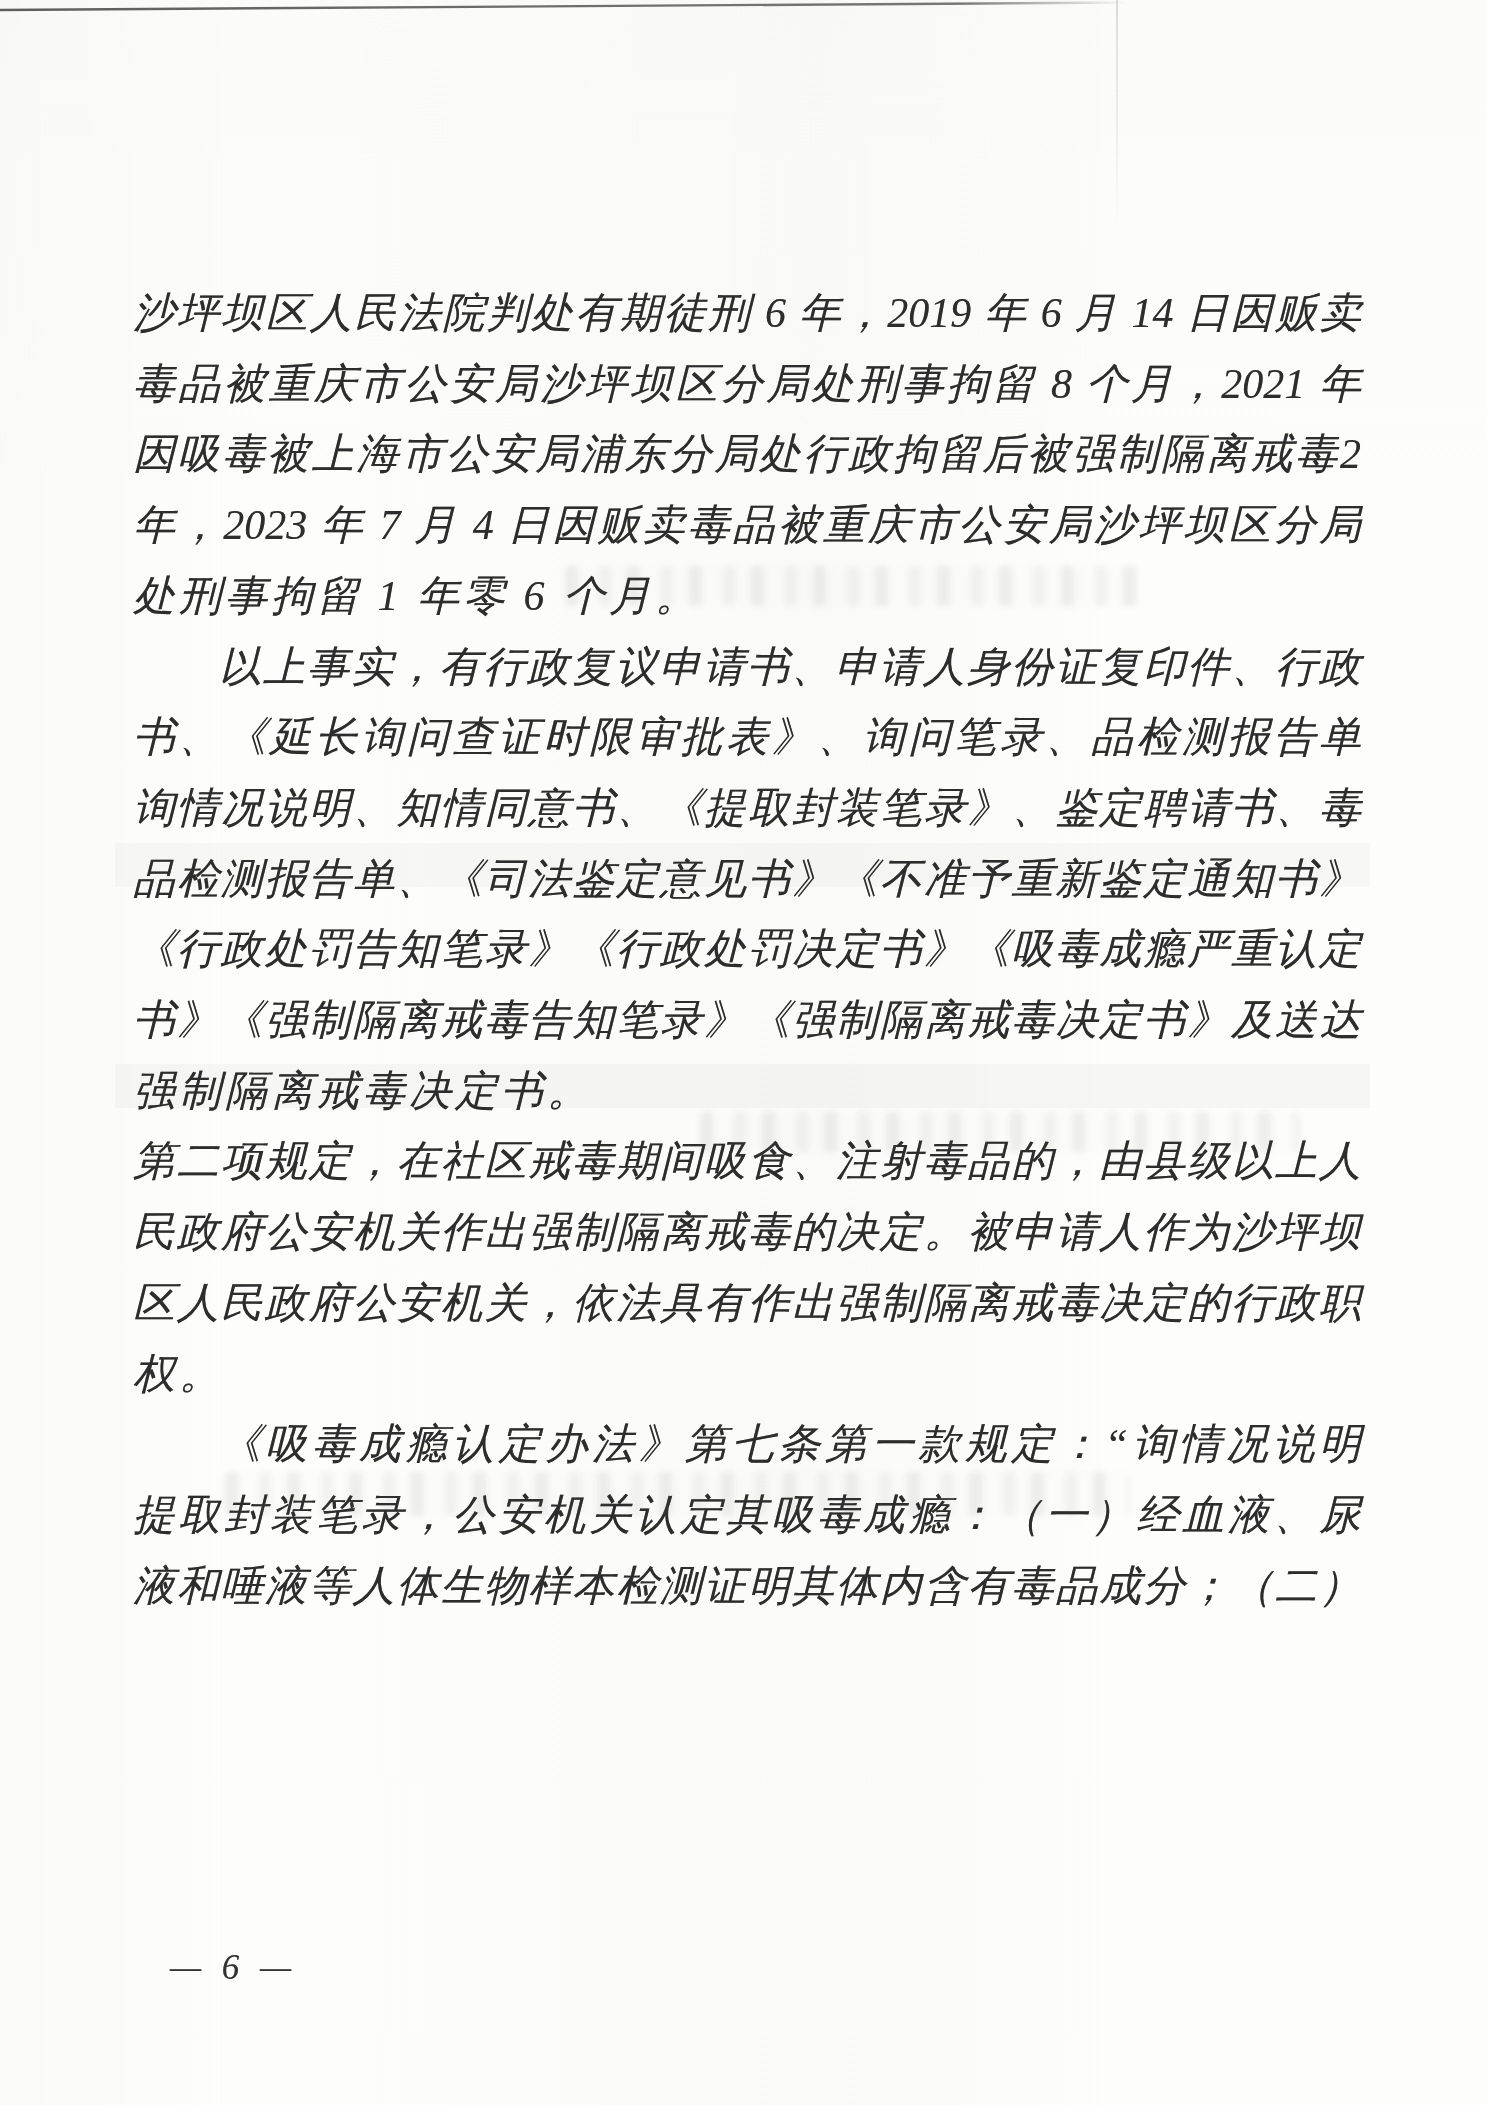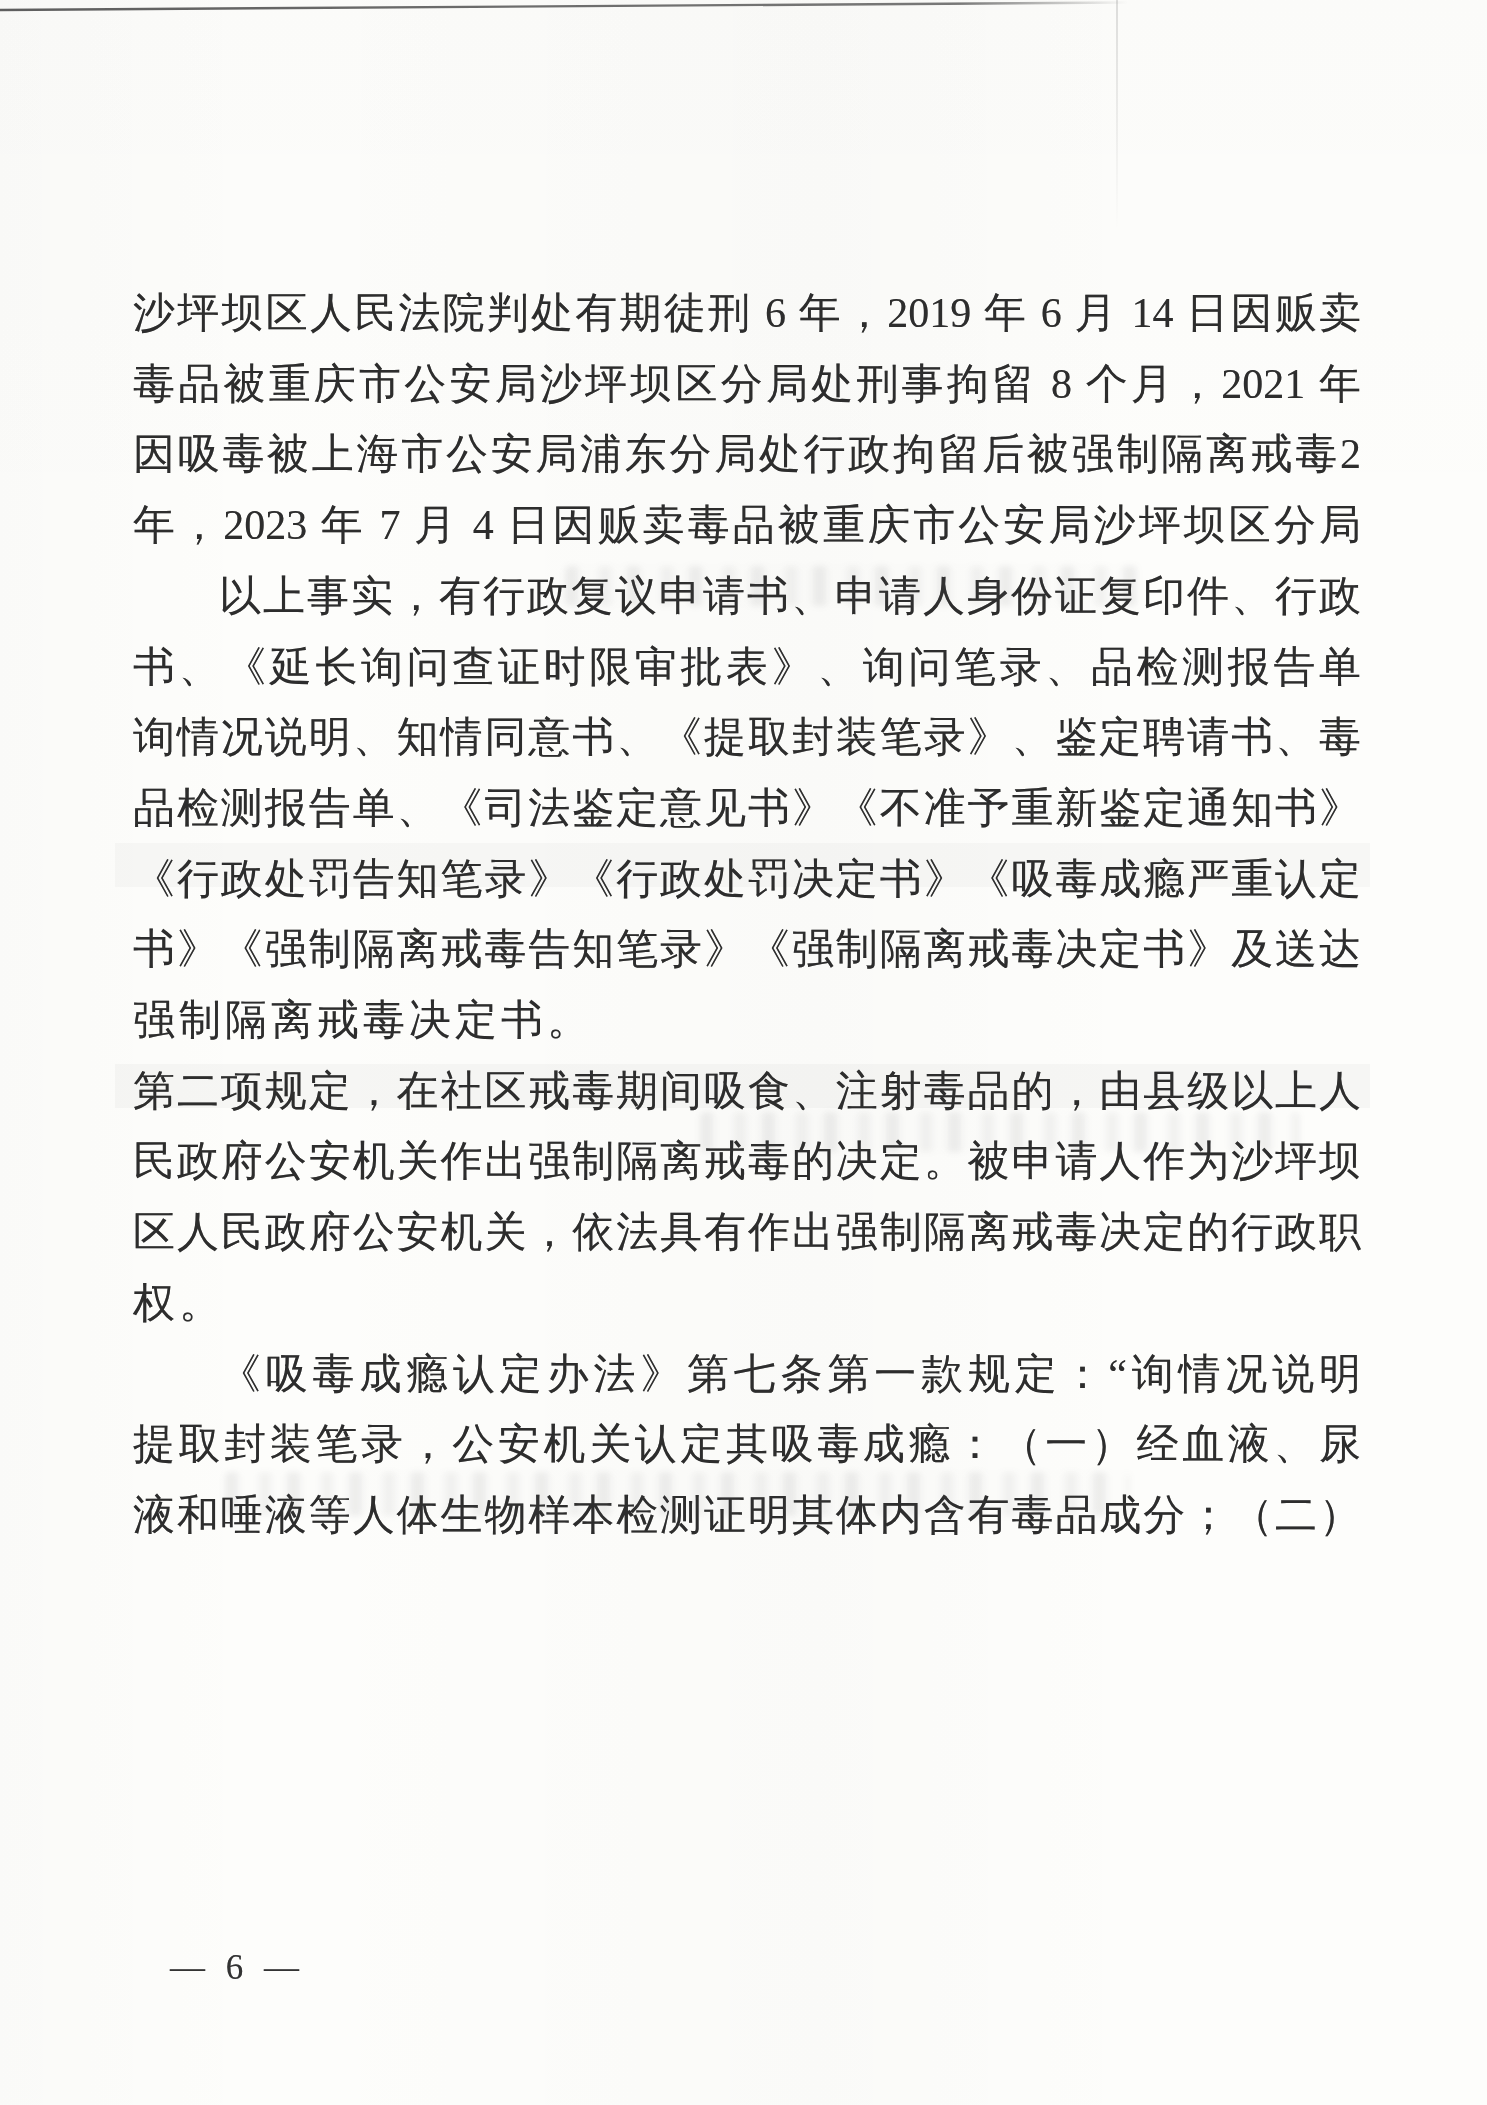--- a/index.html
+++ b/index.html
@@ -4,20 +4,21 @@
 <style>
   html,body{margin:0;padding:0;}
   body{background:#e8e8e8;}
   .page{
     position:relative;
     width:1487px;height:2105px;
     background:#fdfdfb;
     overflow:hidden;
     font-family:"Liberation Serif","DejaVu Serif",serif;
     color:#2d2d2d;
+    font-style:italic;
   }
   
   .page::before{
     content:"";position:absolute;inset:0;
     background:
       linear-gradient(90deg, rgba(0,0,0,0.012) 0%, rgba(0,0,0,0) 18%, rgba(0,0,0,0.01) 55%, rgba(0,0,0,0) 78%),
       linear-gradient(180deg, rgba(0,0,0,0.008) 0%, rgba(0,0,0,0) 30%);
     pointer-events:none;
   }
   .scan-top-line{position:absolute;left:0;top:0;width:1150px;height:34px;}
@@ -89,20 +90,21 @@
   <div class="scan-seam"></div>
 
   <div class="shade s1"></div>
   <div class="shade s2"></div>
 
   <div class="body-text">
     <div class="line">沙坪坝区人民法院判处有期徒刑 6 年，2019 年 6 月 14 日因贩卖</div>
     <div class="line">毒品被重庆市公安局沙坪坝区分局处刑事拘留 8 个月，2021 年</div>
     <div class="line">因吸毒被上海市公安局浦东分局处行政拘留后被强制隔离戒毒2</div>
     <div class="line">年，2023 年 7 月 4 日因贩卖毒品被重庆市公安局沙坪坝区分局</div>
+    <div class="line end">处刑事拘留 1 年零 6 个月。</div>
     <div class="line ind">以上事实，有行政复议申请书、申请人身份证复印件、行政</div>
     <div class="line">书、《延长询问查证时限审批表》、询问笔录、品检测报告单</div>
     <div class="line">询情况说明、知情同意书、《提取封装笔录》、鉴定聘请书、毒</div>
     <div class="line">品检测报告单、《司法鉴定意见书》《不准予重新鉴定通知书》</div>
     <div class="line">《行政处罚告知笔录》《行政处罚决定书》《吸毒成瘾严重认定</div>
     <div class="line">书》《强制隔离戒毒告知笔录》《强制隔离戒毒决定书》及送达</div>
     <div class="line end">强制隔离戒毒决定书。</div>
     <div class="line">第二项规定，在社区戒毒期间吸食、注射毒品的，由县级以上人</div>
     <div class="line">民政府公安机关作出强制隔离戒毒的决定。被申请人作为沙坪坝</div>
     <div class="line">区人民政府公安机关，依法具有作出强制隔离戒毒决定的行政职</div>

